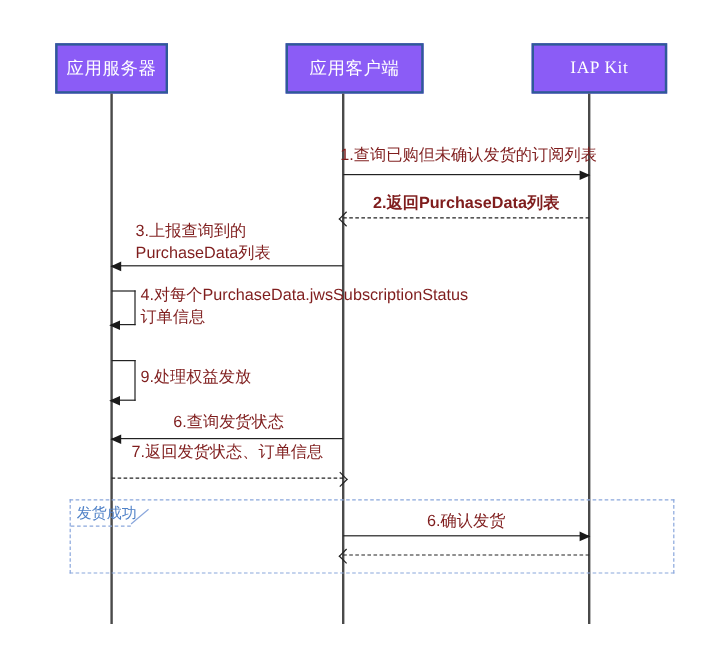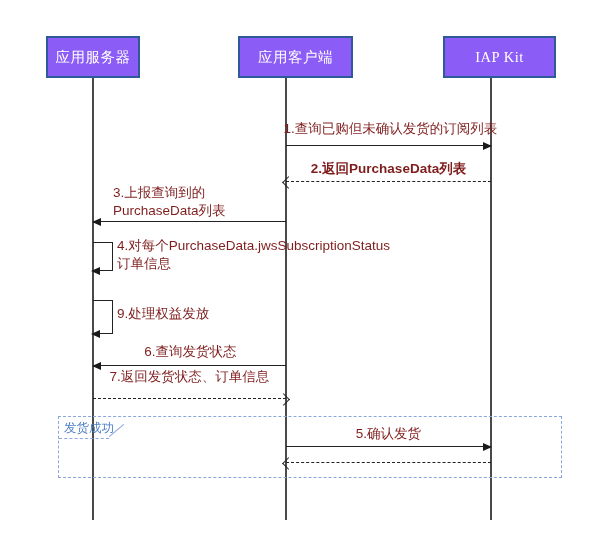--- a/index.html
+++ b/index.html
@@ -131,21 +131,21 @@
   <div class="msg-label center lbl-7">7.返回发货状态、订单信息</div>
   <div class="h-line dashed line-7">
     <span class="arr-open-right"></span>
   </div>
 
   <div class="fragment">
     <div class="fragment-label">发货成功</div>
     <div class="fragment-slash"></div>
   </div>
 
-  <div class="msg-label center lbl-8">5.确认发货</div>
+  <div class="msg-label center lbl-8">6.确认发货</div>
   <div class="h-line line-8">
     <span class="arr-solid-right"></span>
   </div>
 
   <div class="h-line dashed line-9">
     <span class="arr-open-left"></span>
   </div>
 
 </div>
 

